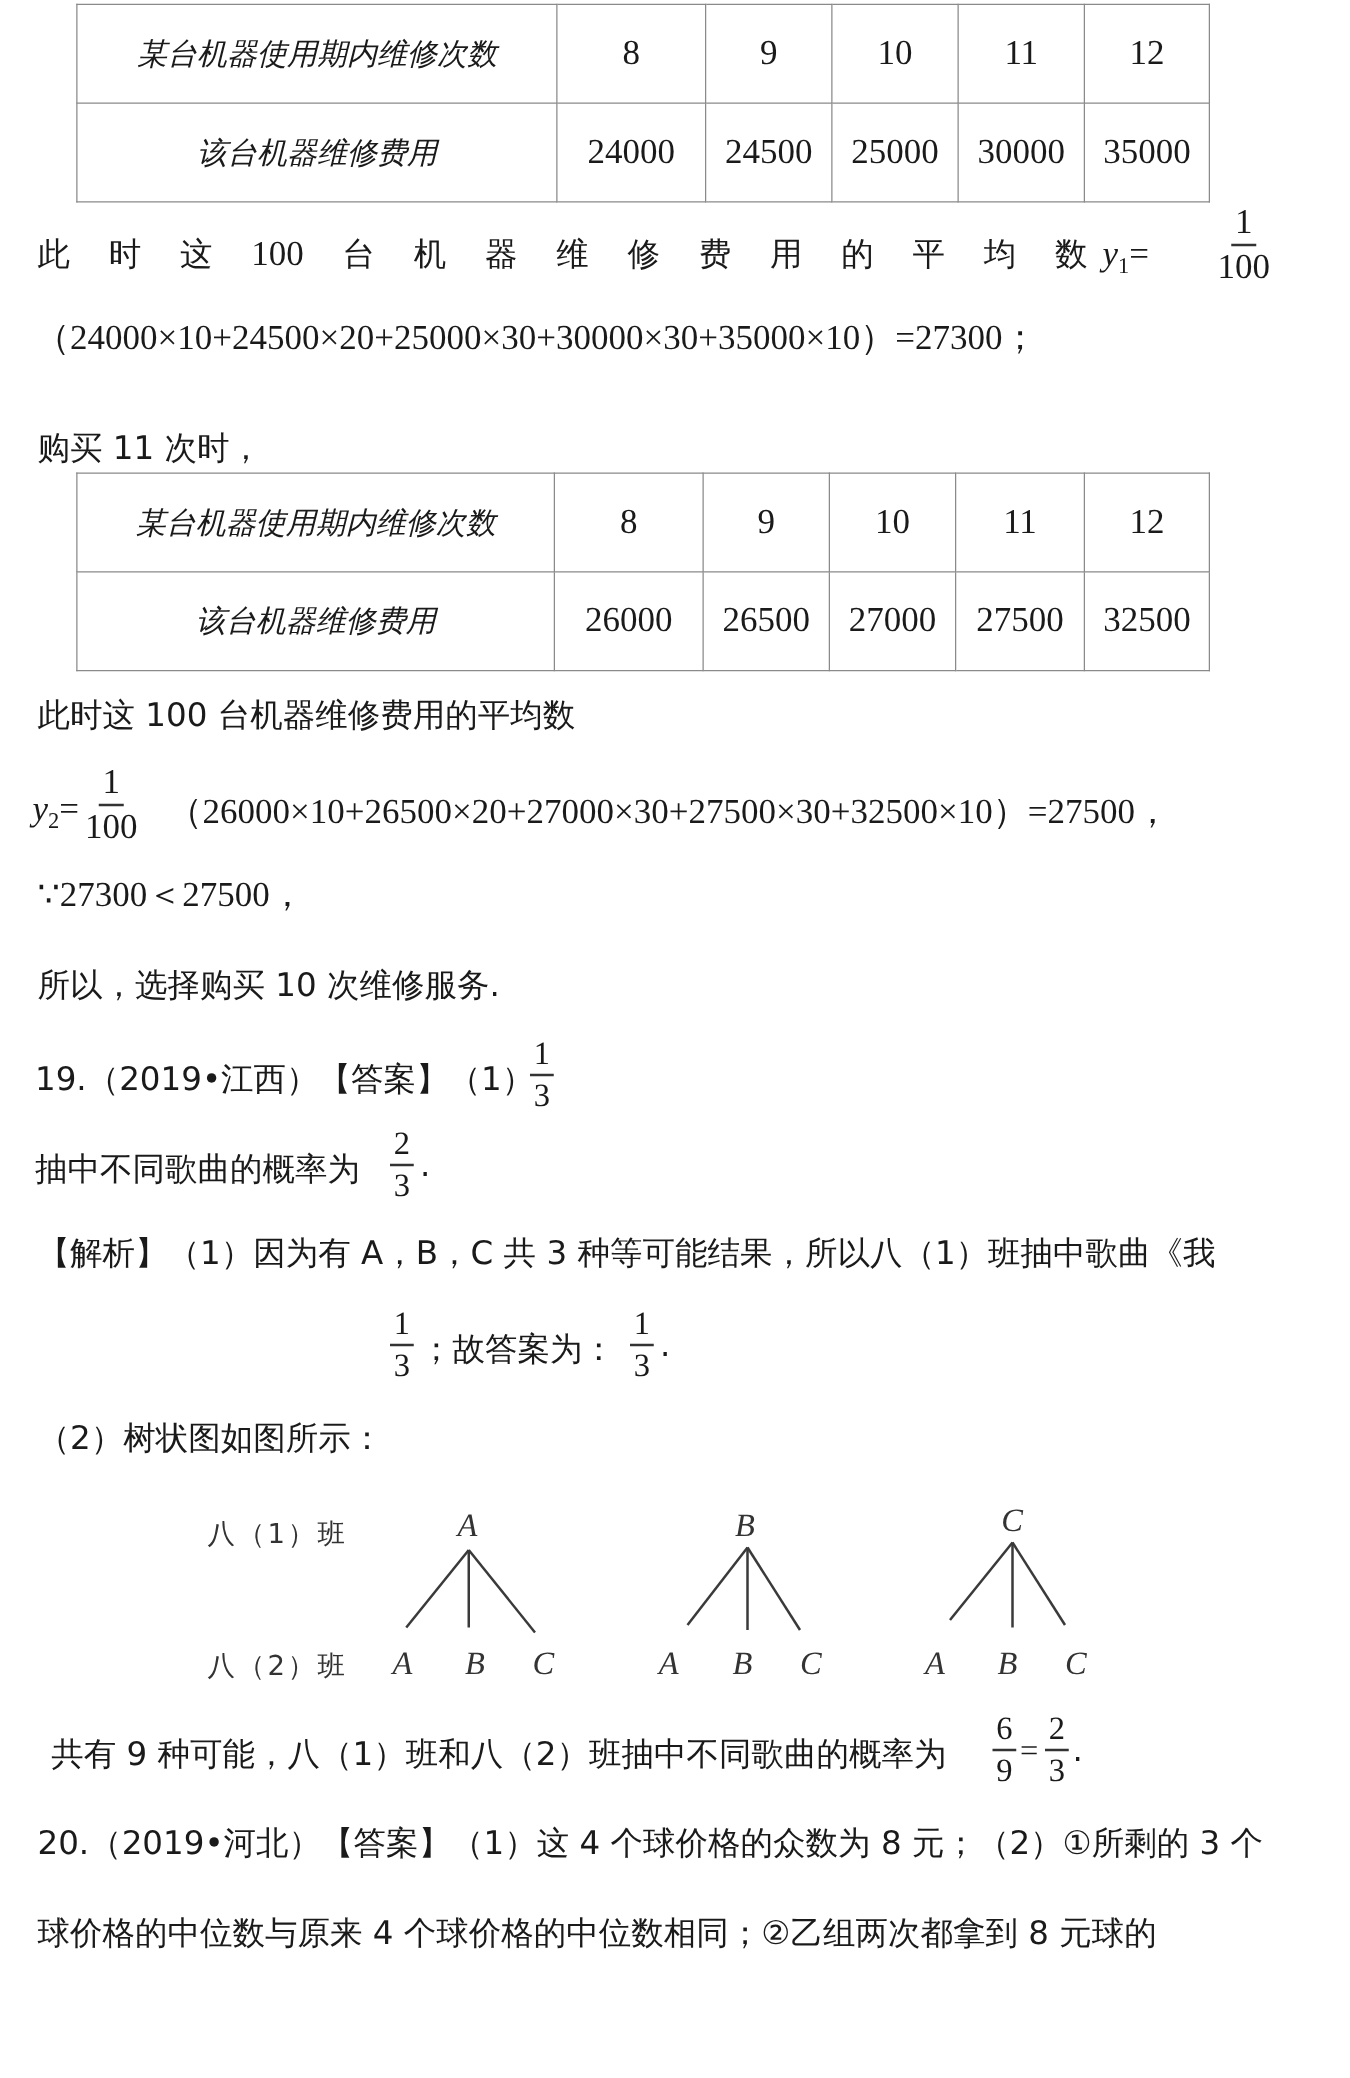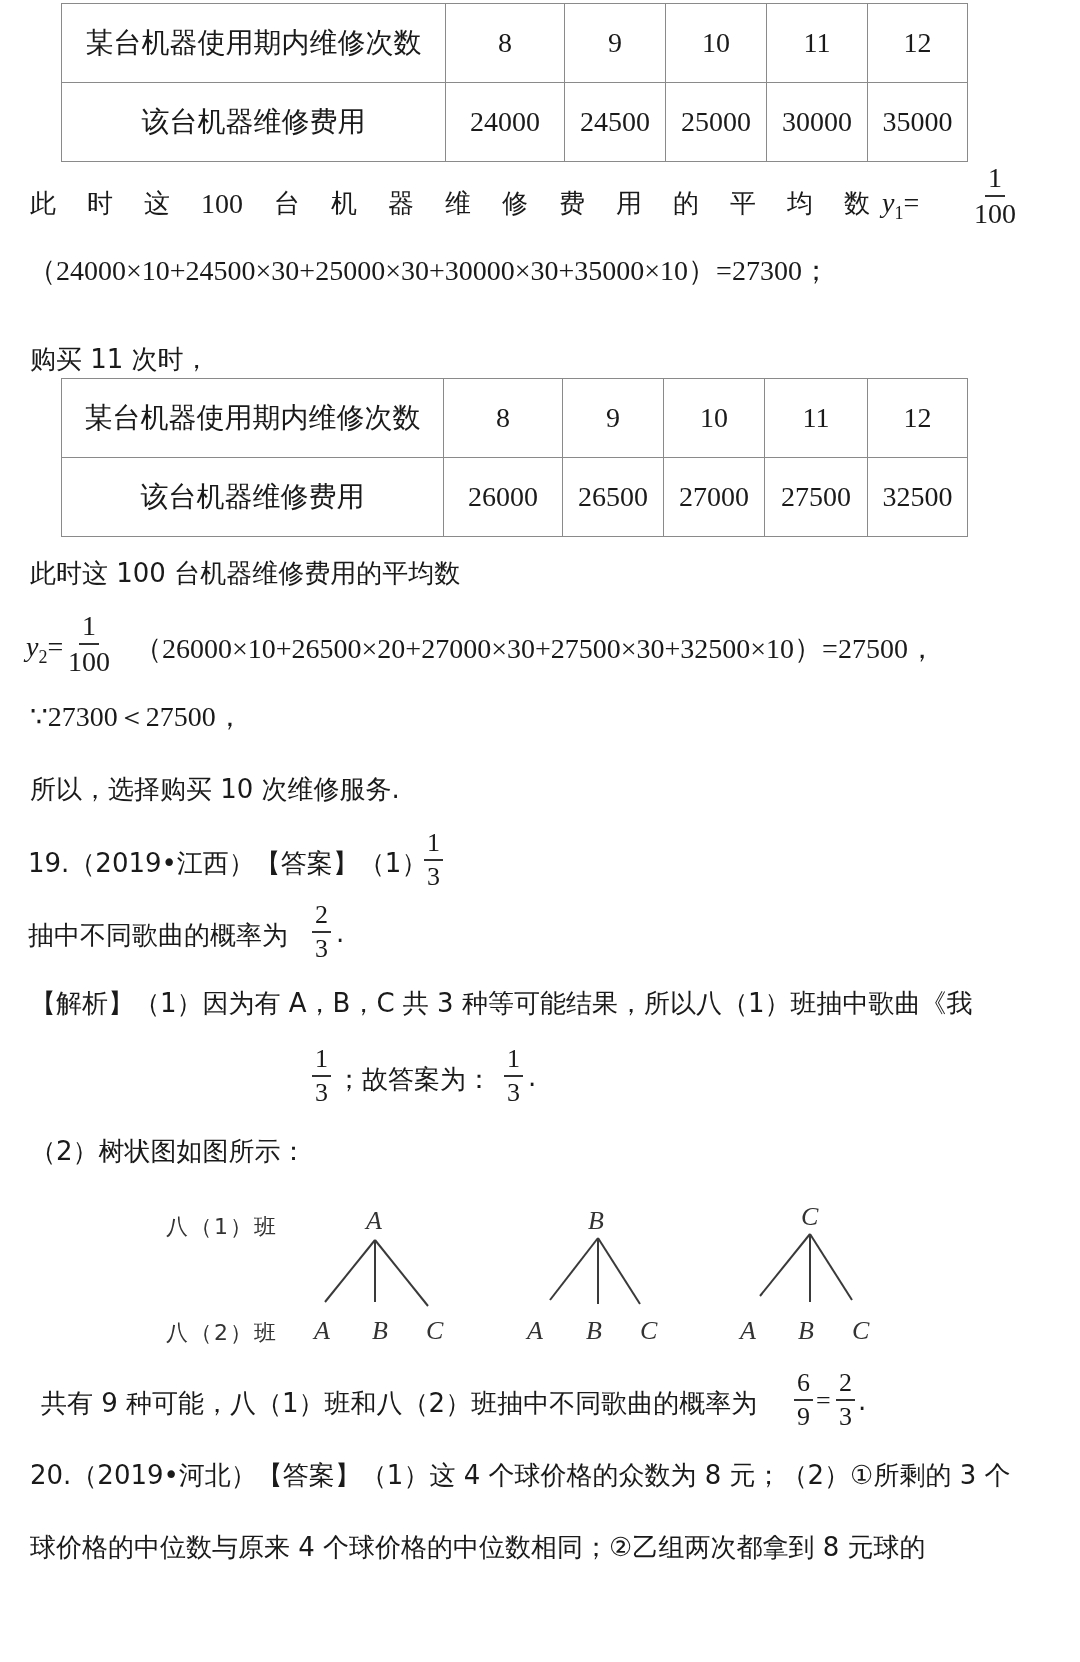--- a/index.html
+++ b/index.html
@@ -13,21 +13,21 @@
   .num { font-family: "Liberation Serif", "DejaVu Serif", serif; font-size: 28px; }
   .it { font-style: italic; font-family: "Liberation Serif", "DejaVu Serif", serif; }
 
   table.cost {
     position: absolute; border-collapse: collapse; table-layout: fixed;
   }
   table.cost td {
     border: 1.5px solid #8a8a8a; text-align: center; vertical-align: middle;
     height: 78px; padding: 0;
   }
-  table.cost td.hdr { font-size: 28px; font-family: "DejaVu Sans", sans-serif; }
+  table.cost td.hdr { font-size: 24px; font-family: "DejaVu Sans", sans-serif; font-style: italic; }
   table.cost td.v { font-family: "Liberation Serif", "DejaVu Serif", serif; font-size: 28px; }
 
   .frac { display: inline-flex; flex-direction: column; align-items: center; vertical-align: middle;
     font-family: "Liberation Serif", "DejaVu Serif", serif; line-height: 1; margin: 0 2px; }
   .frac .n { padding: 0 3px 3px 3px; border-bottom: 2px solid #333; }
   .frac .d { padding-top: 3px; }
   .frac.big { font-size: 28px; }
   .frac.sm { font-size: 26px; }
   .tree-label { position: absolute; font-size: 22px; font-family: "DejaVu Sans", sans-serif; color: #333; letter-spacing: 2px; }
   .tree-node { position: absolute; font-size: 26px; font-style: italic; font-family: "Liberation Serif", "DejaVu Serif", serif; color: #333; }
@@ -84,21 +84,21 @@
   </div>
   <span class="abs" style="left:852px; top:6px; font-size:28px;text-align:center;">
     <span class="it">y</span><sub class="serif" style="font-size:18px;">1</sub><span class="serif">=</span>
   </span>
   <span class="abs frac big" style="left:942px; top:-16px;">
     <span class="n">1</span>
     <span class="d">100</span>
   </span>
 </div>
 
-<div class="line num" style="top:256px; left:28px; font-size:28px;">（24000×10+24500×30+25000×30+30000×30+35000×10）=27300；</div>
+<div class="line num" style="top:256px; left:28px; font-size:28px;">（24000×10+24500×20+25000×30+30000×30+35000×10）=27300；</div>
 
 <div class="line" style="top:328px;margin-top:16px;">购买 11 次时，</div>
 
 <table class="cost" style="left:61px; top:378px; width:906px;">
   <colgroup>
       <col style="width:382px">
       <col style="width:119px">
       <col style="width:101px">
       <col style="width:101px">
       <col style="width:103px">

